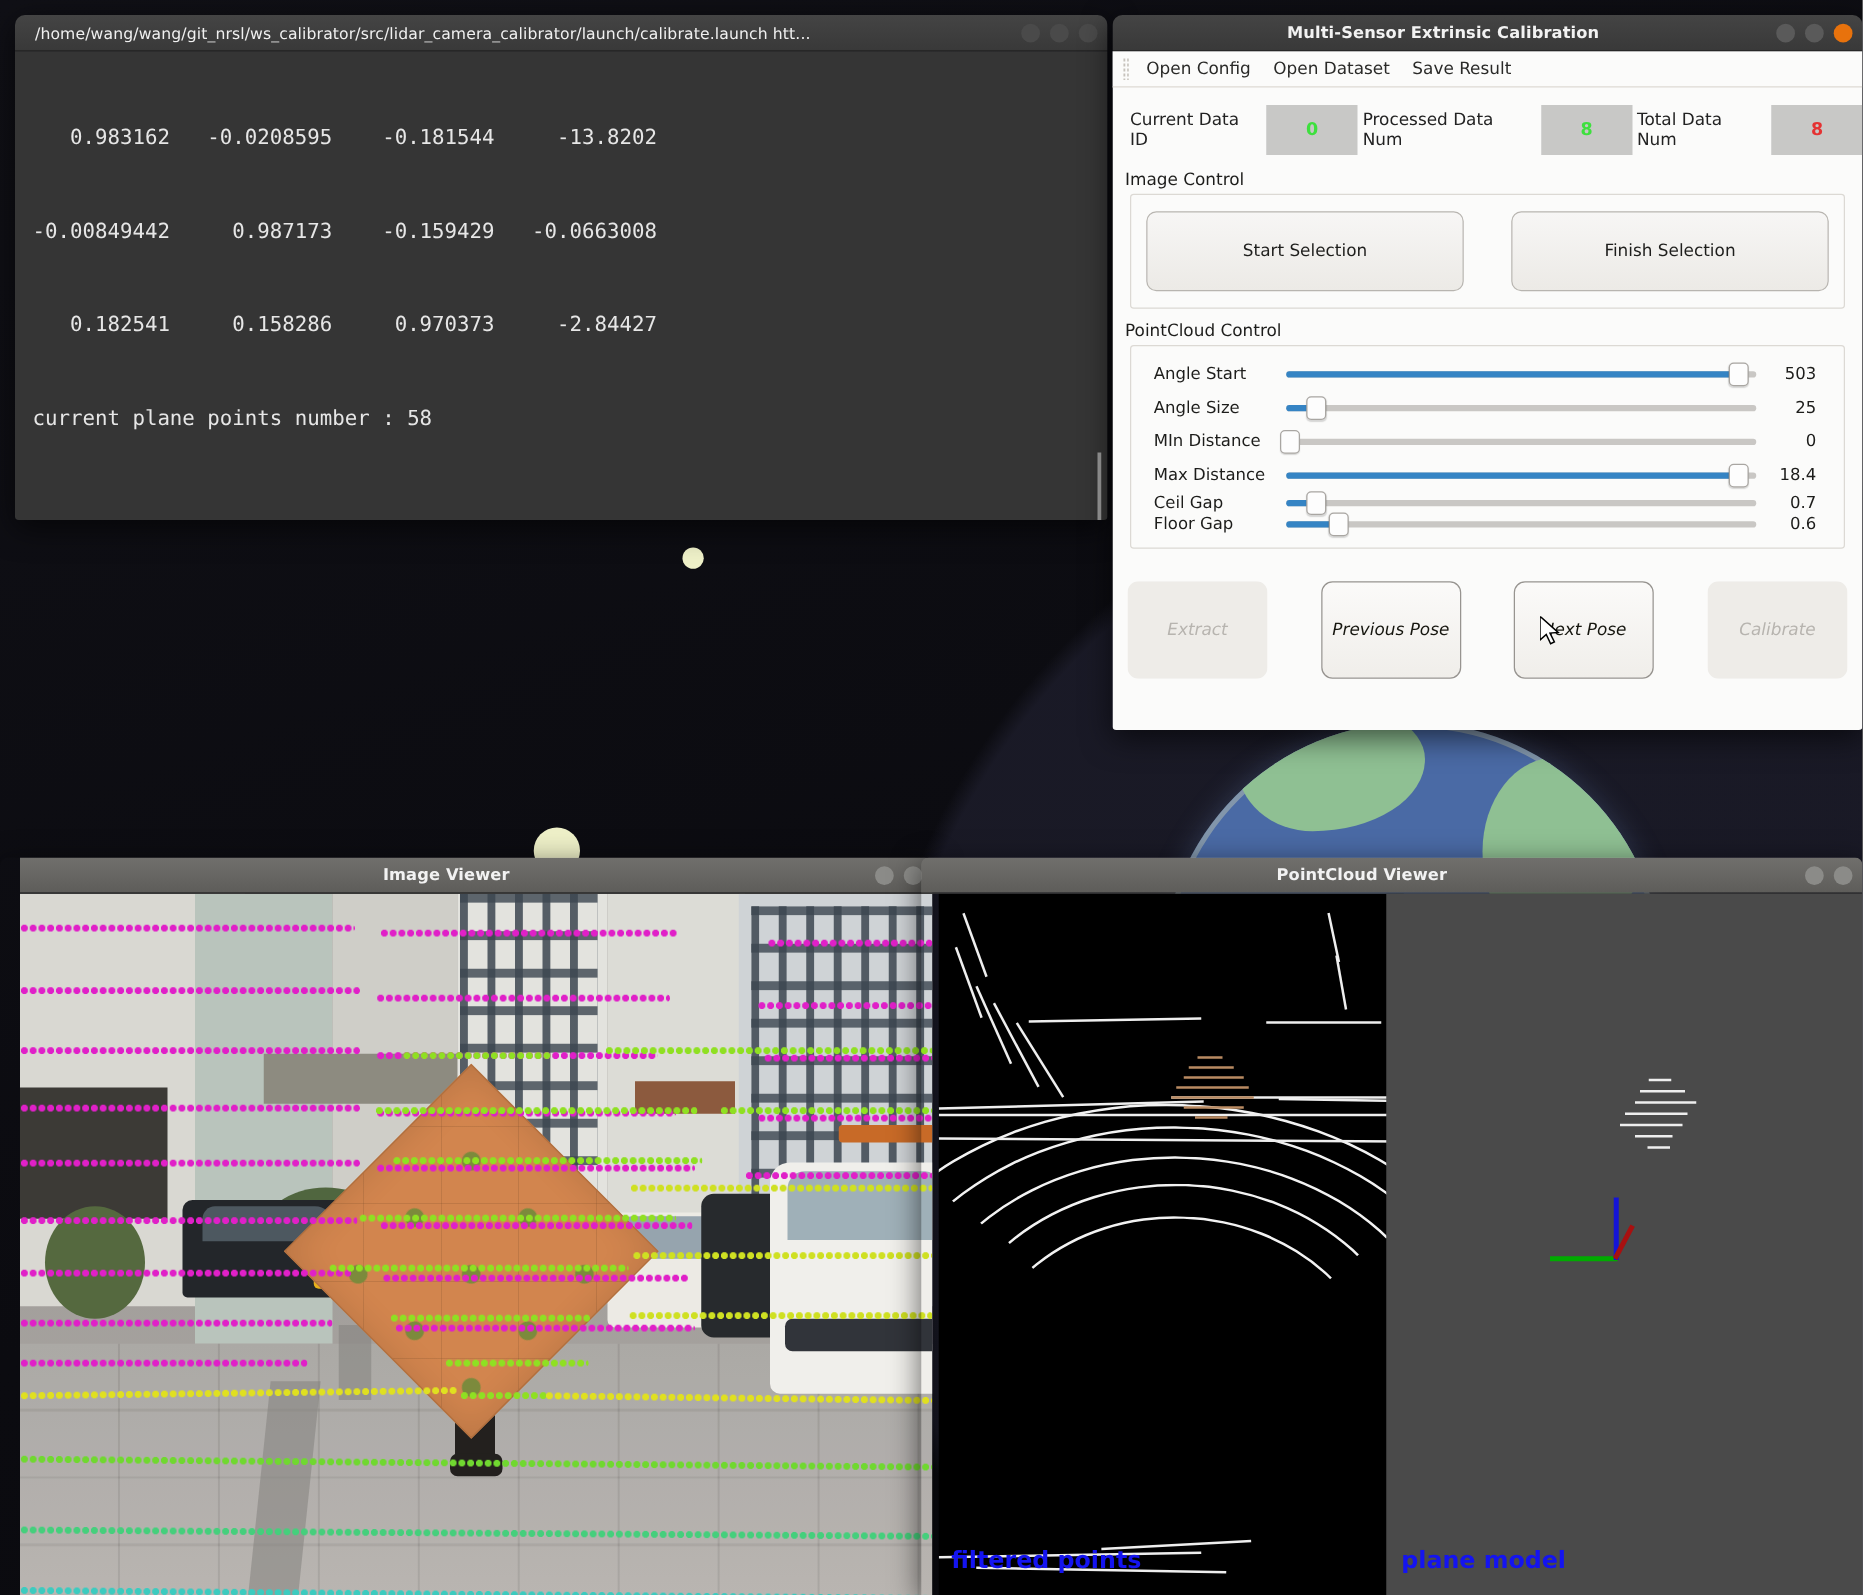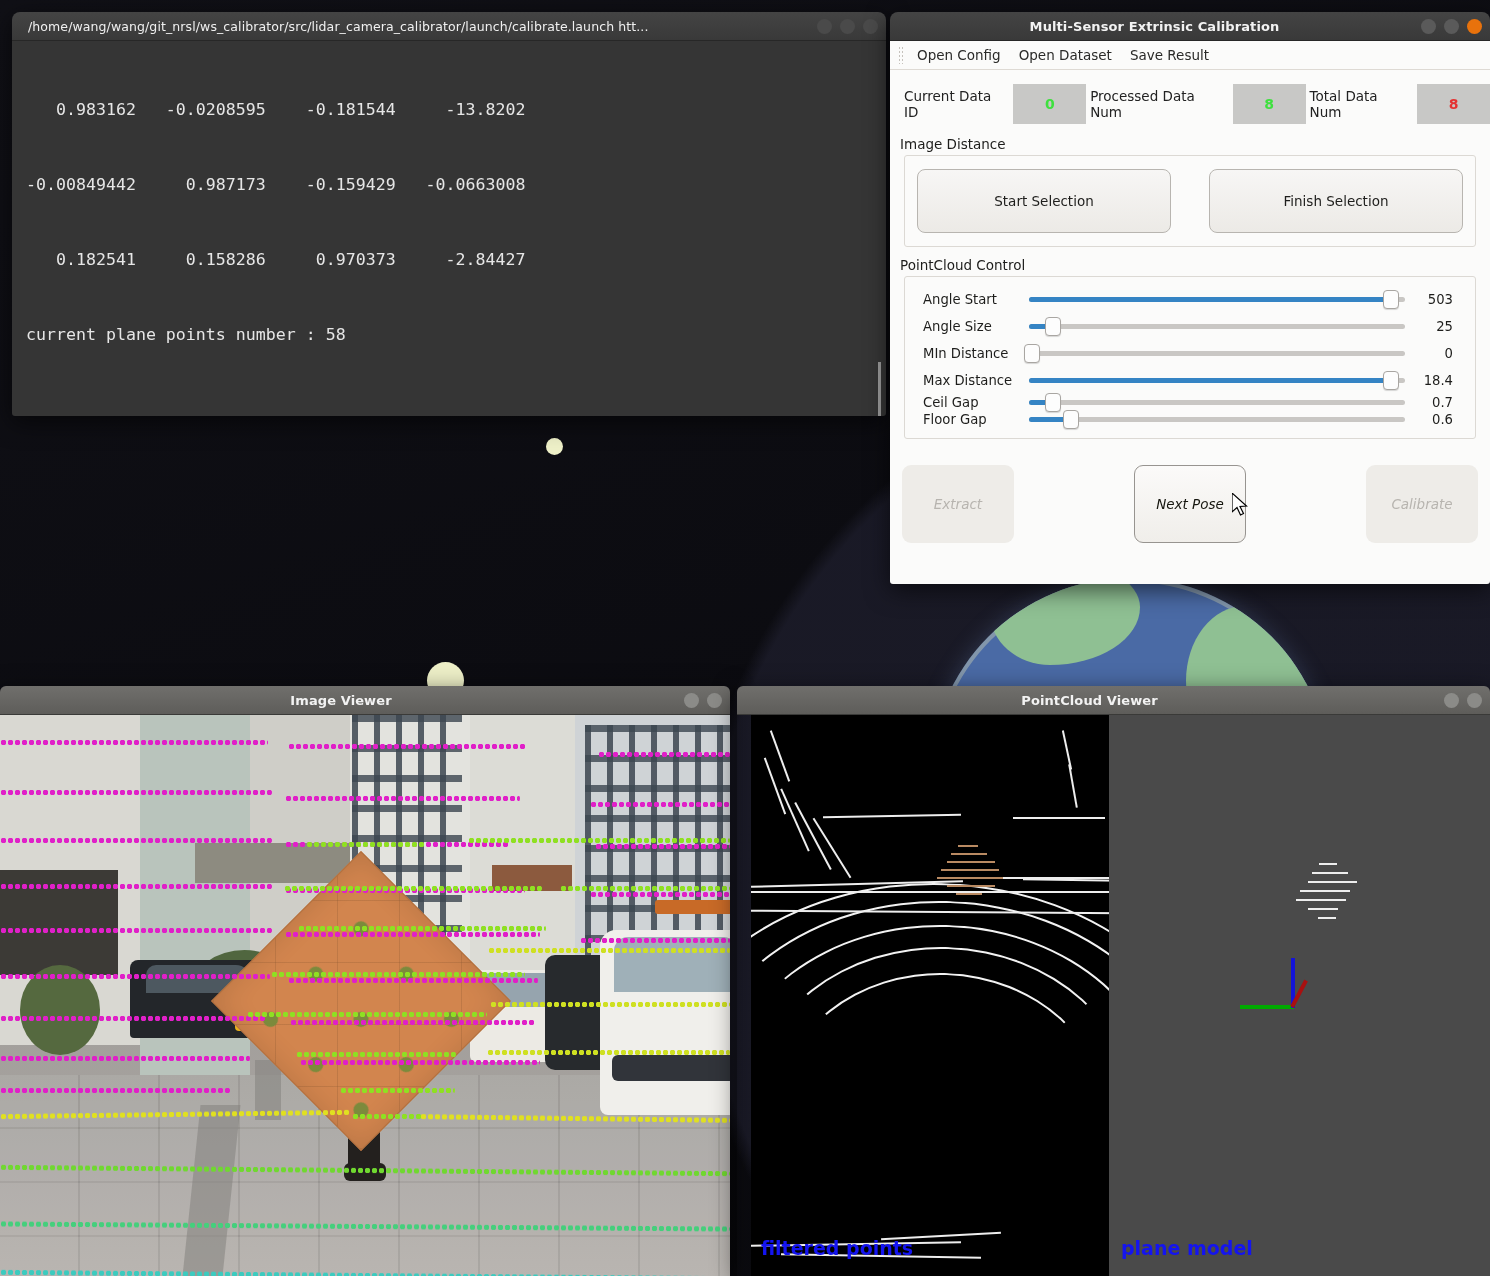--- a/index.html
+++ b/index.html
@@ -231,21 +231,21 @@
     color: #b7b4af;
   }
   .mouse-cursor {
     position: absolute;
     left: 342px; top: 54px;
     width: 0; height: 0;
     pointer-events: none;
   }
 
   
-  #imgviewer { left: 0px; top: 686px; width: 730px; height: 590px; border-radius: 6px 6px 0 0; }
+  #imgviewer { left: 0px; top: 686px; width: 730px; height: 590px; border-radius: 6px 6px 0 0; padding-left: 16px; }
   #pcviewer  { left: 737px; top: 686px; width: 753px; height: 590px; border-radius: 6px 6px 0 0; }
 
   .viewer-canvas { position: relative; width: 100%; height: calc(100% - 28px); overflow: hidden; }
 
   
   .street {
     position: absolute; inset: 0;
     background:
       
       linear-gradient(#9d9a97 0%, #a8a4a0 100%);
@@ -410,21 +410,21 @@
 
       <div class="datarow">
         <div class="dlabel">Current Data ID</div>
         <div class="dbox green">0</div>
         <div class="dlabel">Processed Data Num</div>
         <div class="dbox green">8</div>
         <div class="dlabel">Total Data Num</div>
         <div class="dbox red">8</div>
       </div>
 
-      <div class="section-label">Image Distance</div>
+      <div class="section-label">Image Control</div>
       <div class="frame img-ctrl-frame">
         <div class="btn">Start Selection</div>
         <div class="btn">Finish Selection</div>
       </div>
 
       <div class="section-label" style="margin-top:8px;">PointCloud Control</div>
       <div class="frame pc-frame">
 
         <div class="slider-row">
           <div class="slider-label">Angle Start</div>
@@ -483,20 +483,21 @@
             <div class="fill" style="width:11%"></div>
             <div class="knob" style="left:11%"></div>
           </div>
           <div class="slider-value">0.6</div>
         </div>
 
       </div>
 
       <div class="action-row">
         <div class="abtn disabled">Extract</div>
+        <div class="abtn enabled">Previous Pose</div>
         <div class="abtn enabled">Next Pose</div>
         <div class="abtn disabled">Calibrate</div>
         <div class="mouse-cursor">
           <svg width="20" height="26" viewBox="0 0 20 26" style="position:absolute;left:0;top:0;">
             <polygon points="0,0 0,19 5,14.5 8.5,22 11.5,20.5 8,13.5 14.5,13" fill="#ffffff" stroke="#000000" stroke-width="1.2"></polygon>
           </svg>
         </div>
       </div>
 
     </div>

